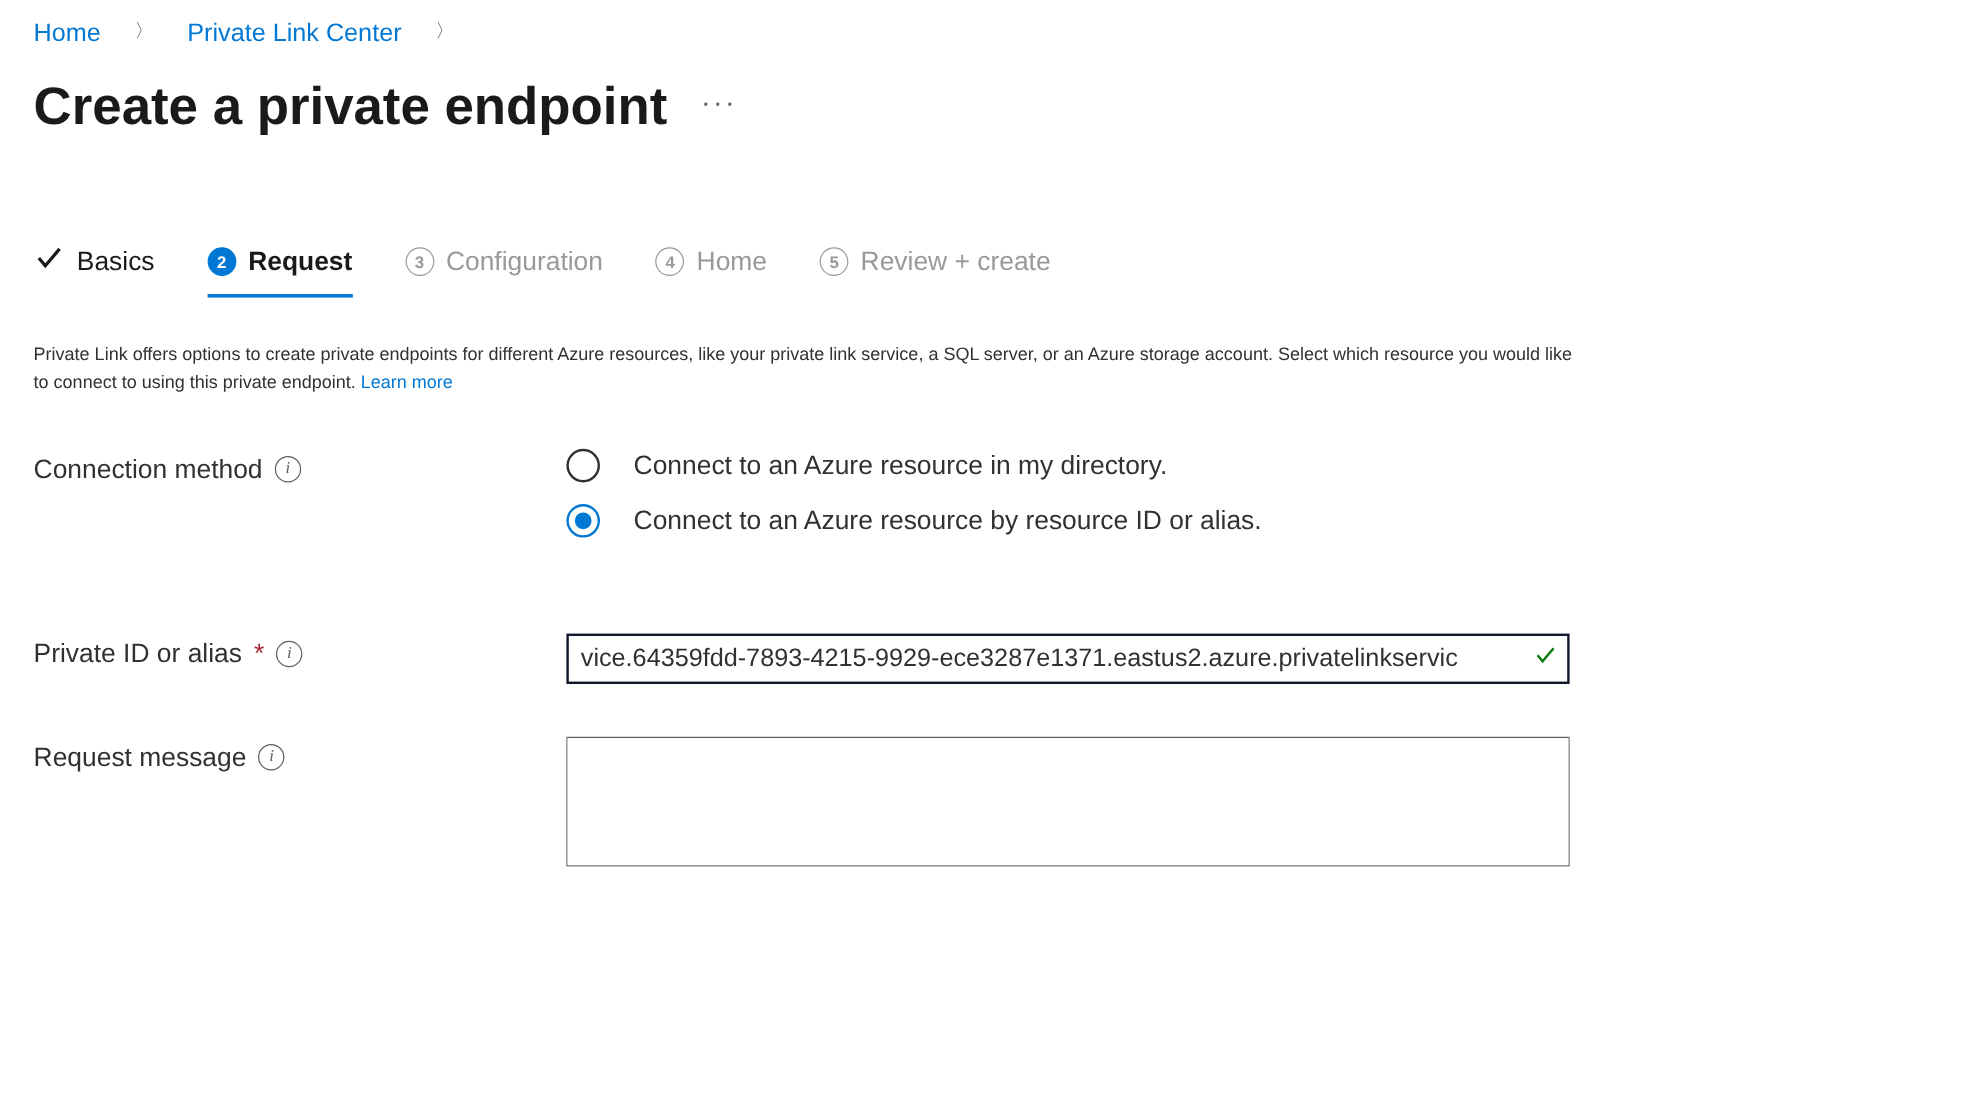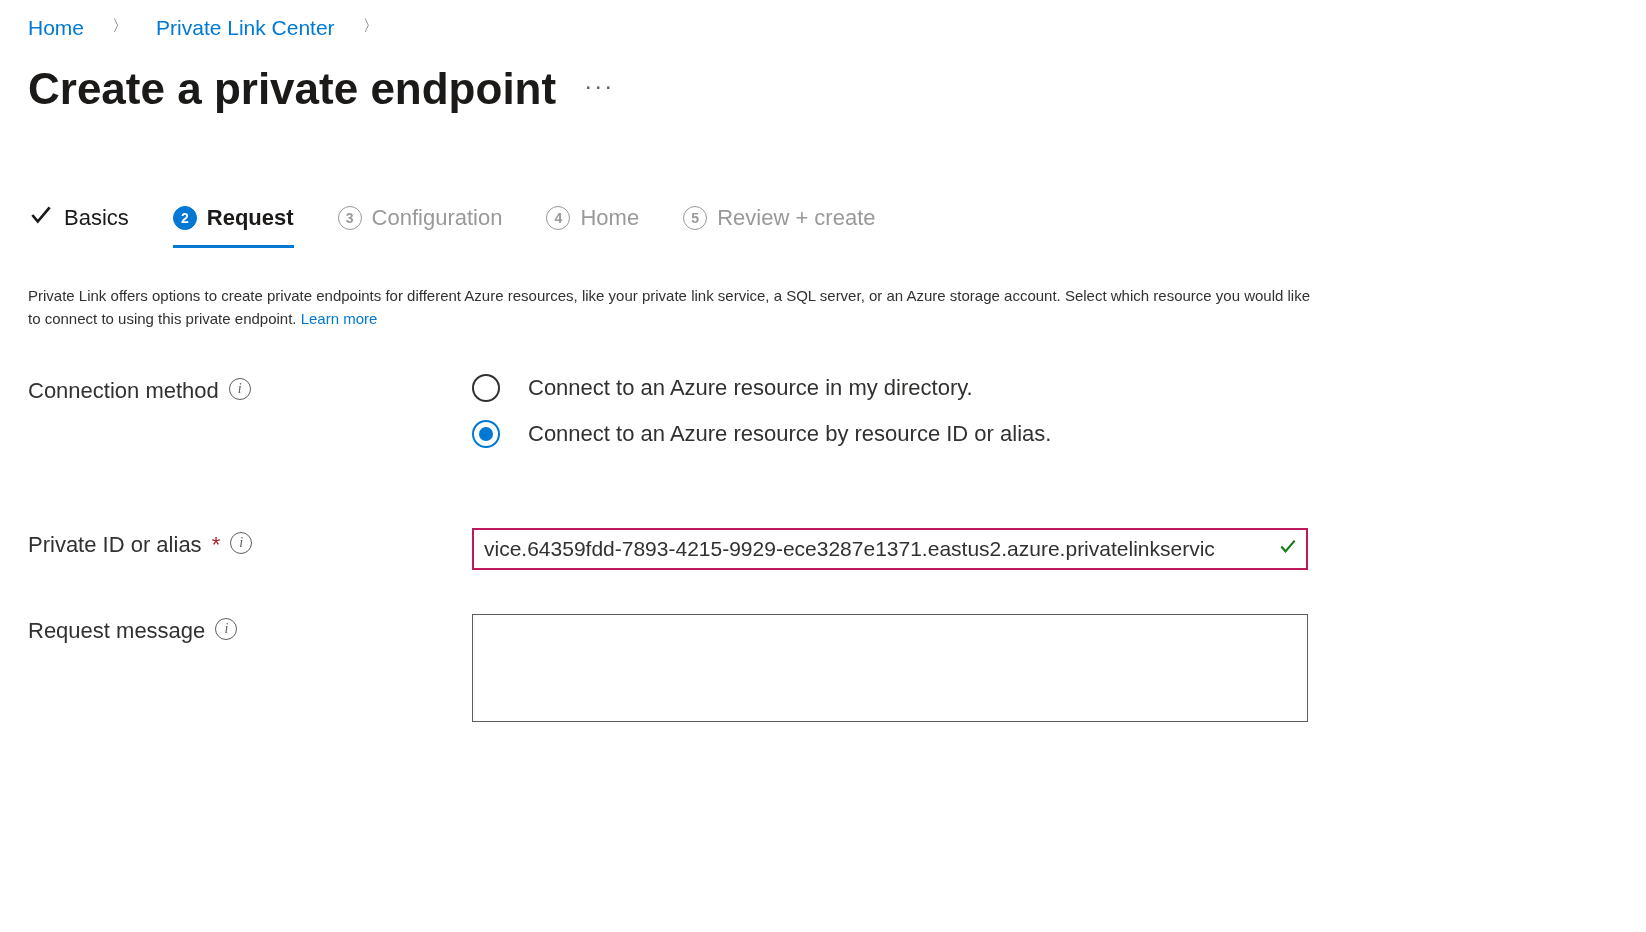--- a/index.html
+++ b/index.html
@@ -118,21 +118,21 @@
       margin-top: 44px;
     }
     .form-row {
       display: flex;
       align-items: flex-start;
       margin-bottom: 10px;
     }
     .form-label-col {
       width: 444px;
       display: flex;
-      align-items: flex-start;
+      align-items: center;
       gap: 10px;
       font-size: 22px;
       color: #323130;
       padding-top: 4px;
     }
     .form-label-col .req {
       color: #a4262c;
     }
     .info-icon {
       display: inline-flex;
@@ -184,21 +184,21 @@
       background: #0078d4;
       border-radius: 50%;
       display: none;
     }
     .radio-option.selected .radio-dot {
       display: block;
     }
     
     .text-input-wrap {
       position: relative;
-      border: 2px solid #be185d;
+      border: 2px solid #0f172a;
       height: 42px;
       display: flex;
       align-items: center;
       padding: 0 34px 0 10px;
       overflow: hidden;
     }
     .text-input-wrap input {
       border: none;
       outline: none;
       font-size: 21px;

